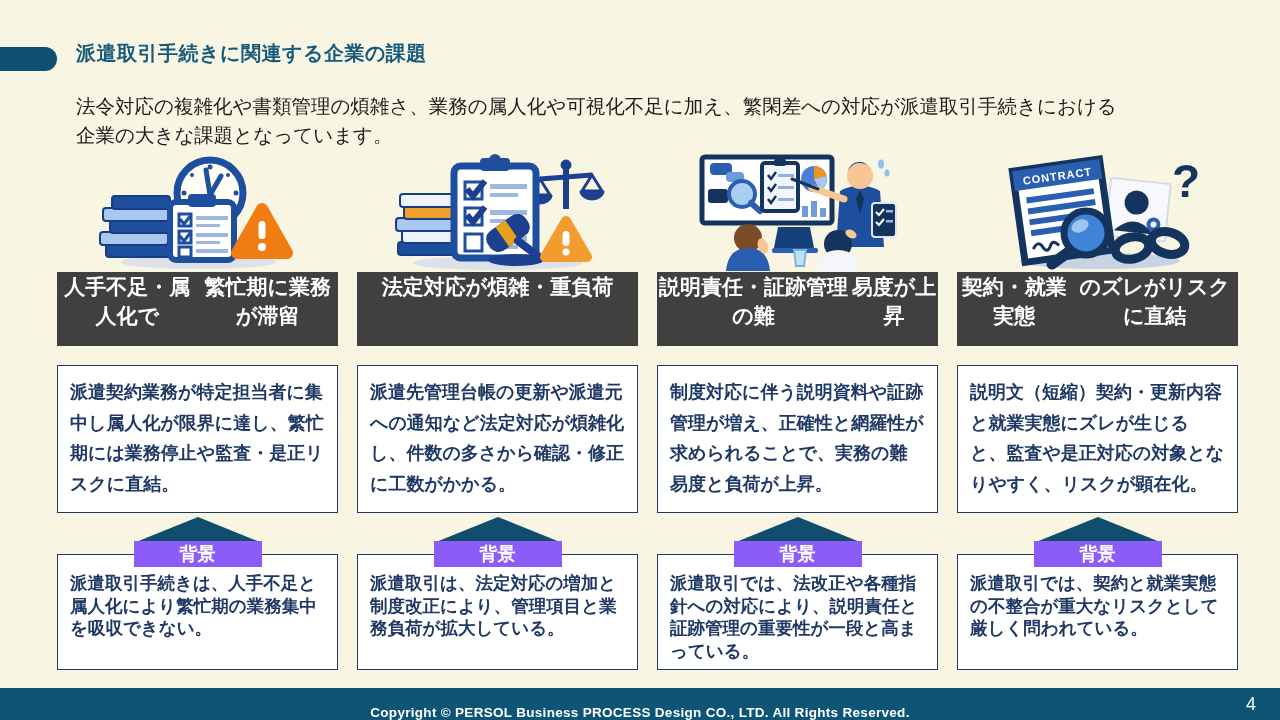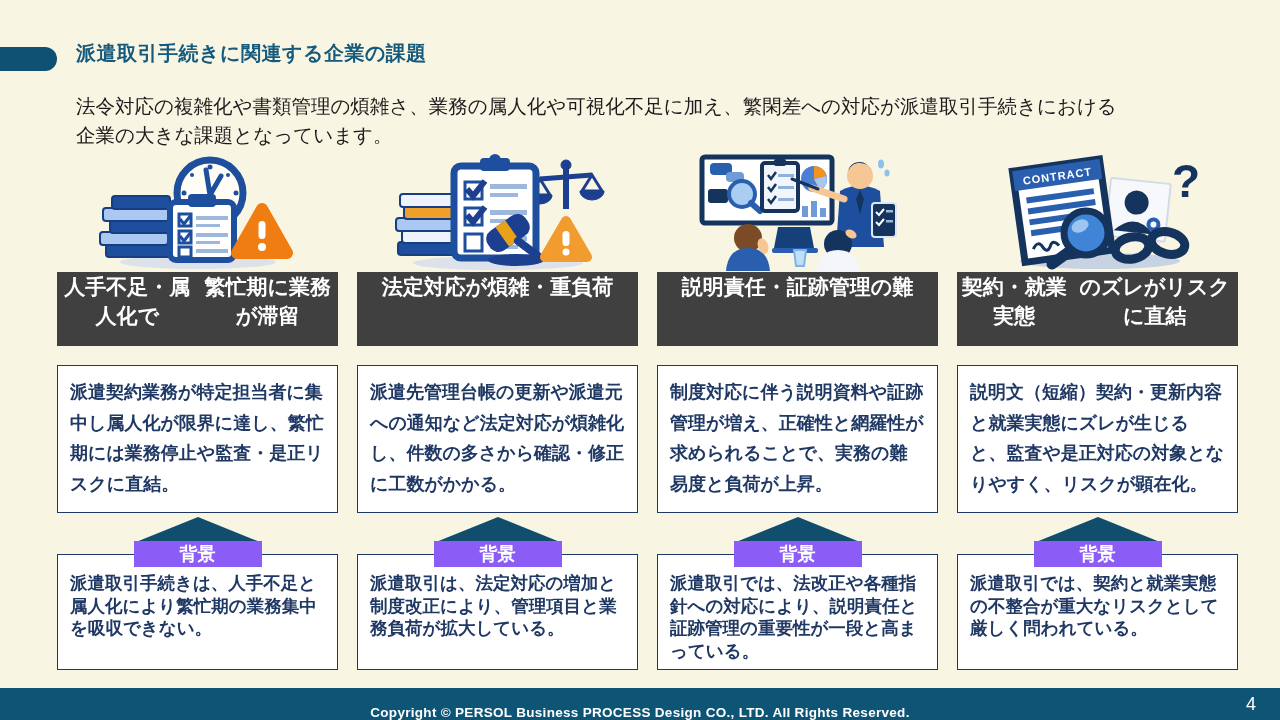--- a/index.html
+++ b/index.html
@@ -241,20 +241,21 @@
           <path d="M36,122 q2,-23 22,-23 q20,0 22,23 z" fill="#2a5fb0"></path>
           <ellipse cx="73" cy="97" rx="5" ry="8" fill="#f6c695" transform="rotate(-20 73 97)"></ellipse>
           <path d="M104,101 h12 l-2,16 h-8 z" fill="#bfe0f5" stroke="#7fb3e8" stroke-width="2"></path>
           <circle cx="148" cy="95" r="14" fill="#14345e"></circle>
           <ellipse cx="161" cy="85" rx="6" ry="4" fill="#f6c695" transform="rotate(30 161 85)"></ellipse>
           <path d="M126,122 q3,-21 22,-21 q19,0 22,21 z" fill="#f4f6f9"></path>
         </svg>
       </div>
       <div class="hdr">
         <div>説明責任・証跡管理の難</div>
+        <div>易度が上昇</div>
       </div>
       <div class="body-box">制度対応に伴う説明資料や証跡管理が増え、正確性と網羅性が求められることで、実務の難易度と負荷が上昇。</div>
       <div class="bg-wrap">
         <div class="up-arrow"></div>
         <div class="bg-tag">背景</div>
         <div class="bg-box">派遣取引では、法改正や各種指針への対応により、説明責任と証跡管理の重要性が一段と高まっている。</div>
       </div>
     </div>
 
     <div class="col">

